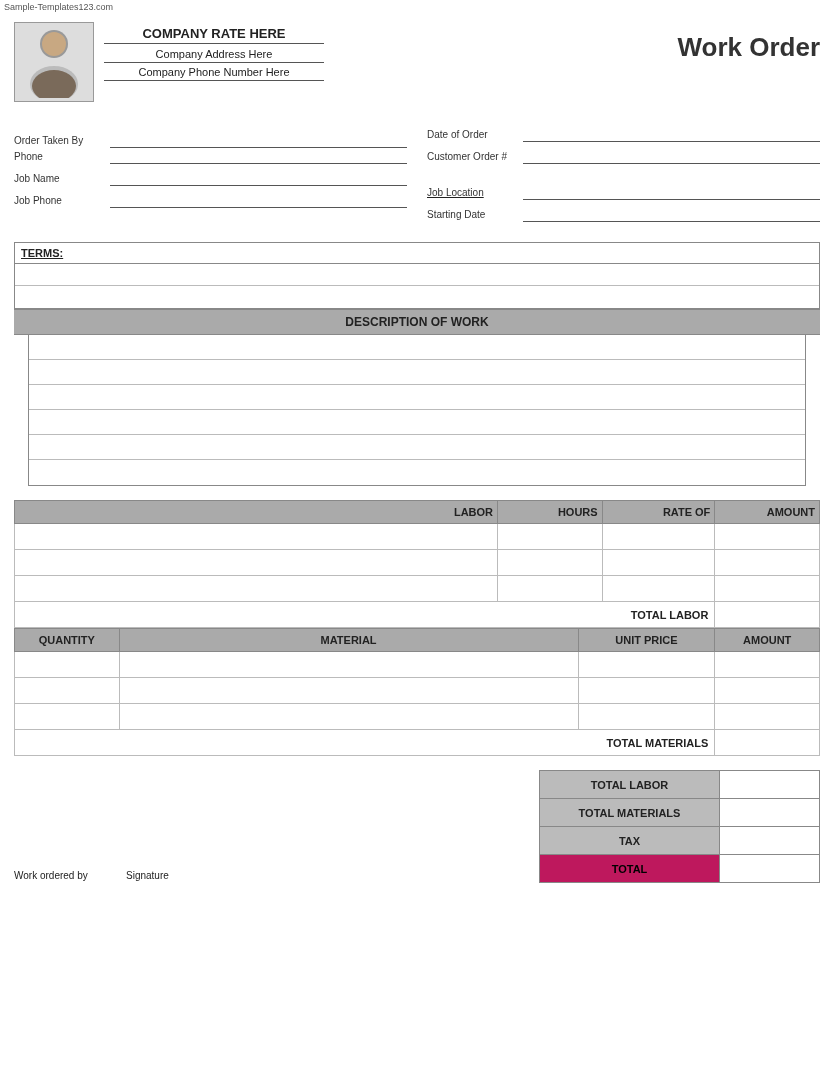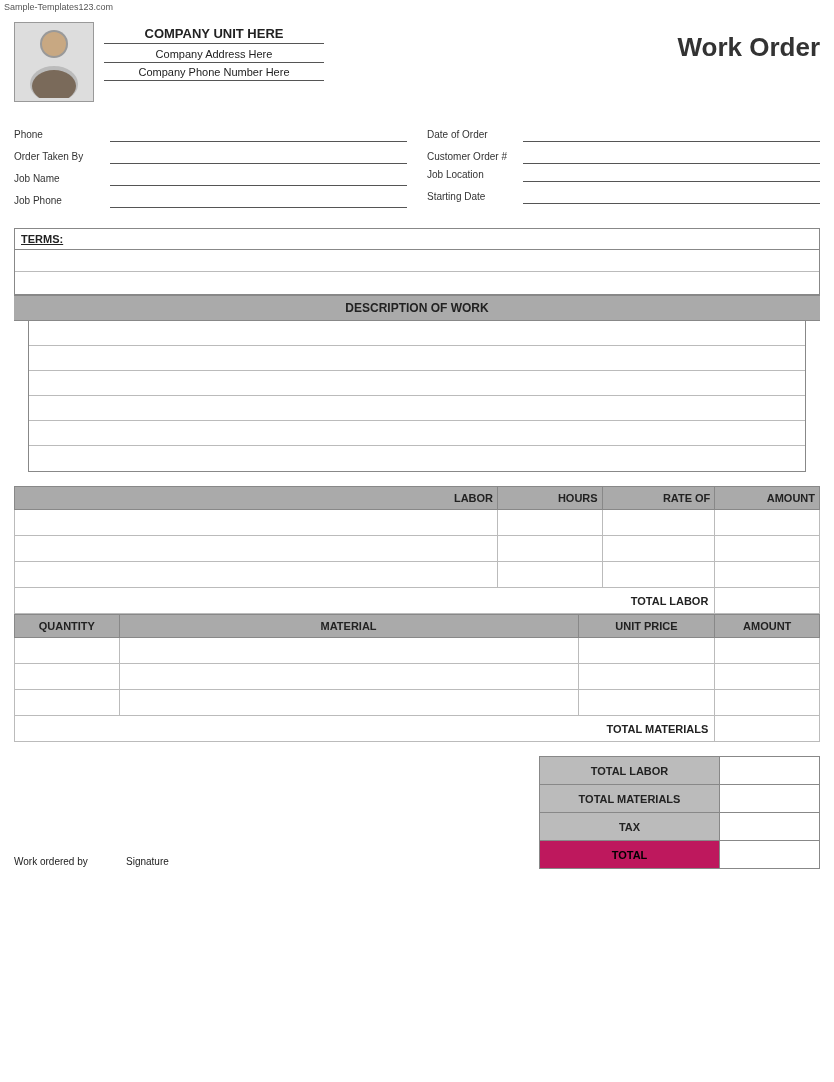--- a/index.html
+++ b/index.html
@@ -257,37 +257,37 @@
     <div class="avatar">
 
       <svg viewBox="0 0 60 72" xmlns="http://www.w3.org/2000/svg">
         <circle cx="30" cy="18" r="14" fill="#999"></circle>
         <ellipse cx="30" cy="58" rx="24" ry="18" fill="#bbb"></ellipse>
         <circle cx="30" cy="18" r="12" fill="#c8a882"></circle>
         <ellipse cx="30" cy="60" rx="22" ry="16" fill="#7a6a5a"></ellipse>
       </svg>
     </div>
     <div class="company-info">
-      <div class="company-name">COMPANY UNIT HERE</div>
+      <div class="company-name">COMPANY RATE HERE</div>
       <div class="company-address">Company Address Here</div>
       <div class="company-phone">Company Phone Number Here</div>
     </div>
   </div>
   <div class="header-right">Work Order</div>
 </div>
 
 <div class="form-section">
 
   <div>
+    <div class="form-row" style="margin-top:6px;">
+      <span class="form-label">Order Taken By</span>
+      <input class="form-line" type="text" style="">
+    </div>
     <div class="form-row">
       <span class="form-label">Phone</span>
-      <input class="form-line" type="text" style="">
-    </div>
-    <div class="form-row" style="margin-top:6px;">
-      <span class="form-label">Order Taken By</span>
       <input class="form-line" type="text" style="">
     </div>
     <div class="form-row" style="margin-top:6px;">
       <span class="form-label">Job Name</span>
       <input class="form-line" type="text" style="">
     </div>
     <div class="form-row" style="margin-top:6px;">
       <span class="form-label">Job Phone</span>
       <input class="form-line" type="text" style="">
     </div>
@@ -295,21 +295,21 @@
 
   <div>
     <div class="form-row">
       <span class="form-label">Date of Order</span>
       <input class="form-line" type="text" style="">
     </div>
     <div class="form-row" style="margin-top:6px;">
       <span class="form-label">Customer Order #</span>
       <input class="form-line" type="text" style="">
     </div>
-    <div class="form-row" style="margin-top:2px;">
+    <div class="form-row" style="margin-top:20px;text-decoration:underline;">
       <span class="form-label">Job Location</span>
       <input class="form-line" type="text" style="">
     </div>
     <div class="form-row" style="margin-top:6px;">
       <span class="form-label">Starting Date</span>
       <input class="form-line" type="text" style="">
     </div>
   </div>
 </div>
 

